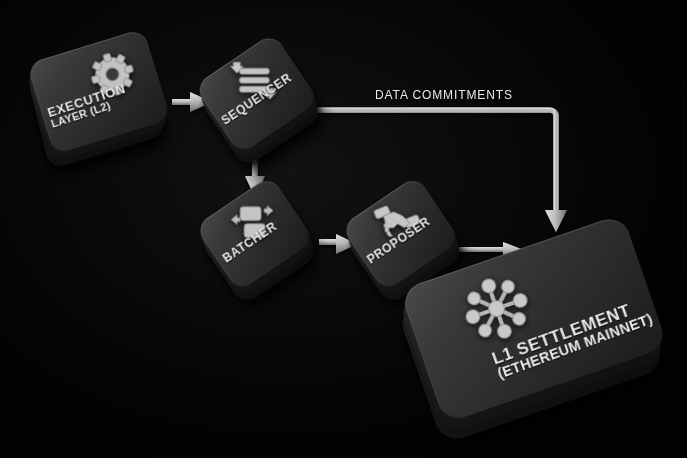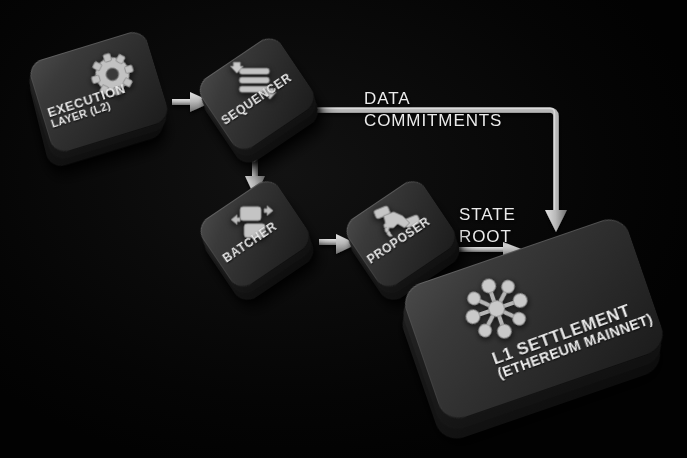--- a/index.html
+++ b/index.html
@@ -75,24 +75,24 @@
   }
   .node-icon {
     position: absolute;
     pointer-events: none;
     filter: drop-shadow(0 2px 3px rgba(0,0,0,0.75));
   }
   
   .edge-label {
     position: absolute;
     color: #eaeaea;
-    font-size: 17px;
+    font-size: 12px;
     font-weight: 400;
     letter-spacing: 0.9px;
-    text-align: left;
+    text-align: center;
     text-shadow: 0 1px 3px rgba(0,0,0,0.9);
     white-space: pre-line;
     line-height: 1.28;
   }
 </style>
 </head>
 <body>
 
 <div id="stage">
 
@@ -138,22 +138,20 @@
       <g>
         <path d="M303,110 H550 a6,6 0 0 1 6,6 V214" fill="none" stroke="#b6b6b6" stroke-width="5.5" stroke-linecap="butt"></path>
         <path d="M303,108.5 H550.5 a4,4 0 0 1 4,4 V214" fill="none" stroke="#e0e0e0" stroke-width="1.6" stroke-linecap="butt" opacity="0.85"></path>
         <polygon points="545,210 567,210 556,232" fill="url(#lineGradV)"></polygon>
       </g>
     </g>
   </svg>
 
   <div class="edge-label" style="left:364px; top:88px; width:160px;">DATA COMMITMENTS</div>
 
-  <div class="edge-label" style="left:459px; top:204px; width:70px;">STATE
-ROOT</div>
 
   <div class="node" style="left:38px; top:44px; width:122px; height:96px; transform:rotate(-17deg);">
     <div class="slab base" style="transform:translate(-6px,12px) skewX(-3deg);"></div>
     <div class="slab mid" style="transform:translate(-3px,6px);"></div>
     <div class="slab top"></div>
 
     <span class="node-icon" style="left:56px; top:12px;">
       <svg width="46" height="46" viewBox="0 0 48 48">
         <g transform="translate(24,24)">
           <g fill="#c2c2c2" stroke="#8e8e8e" stroke-width="1">

